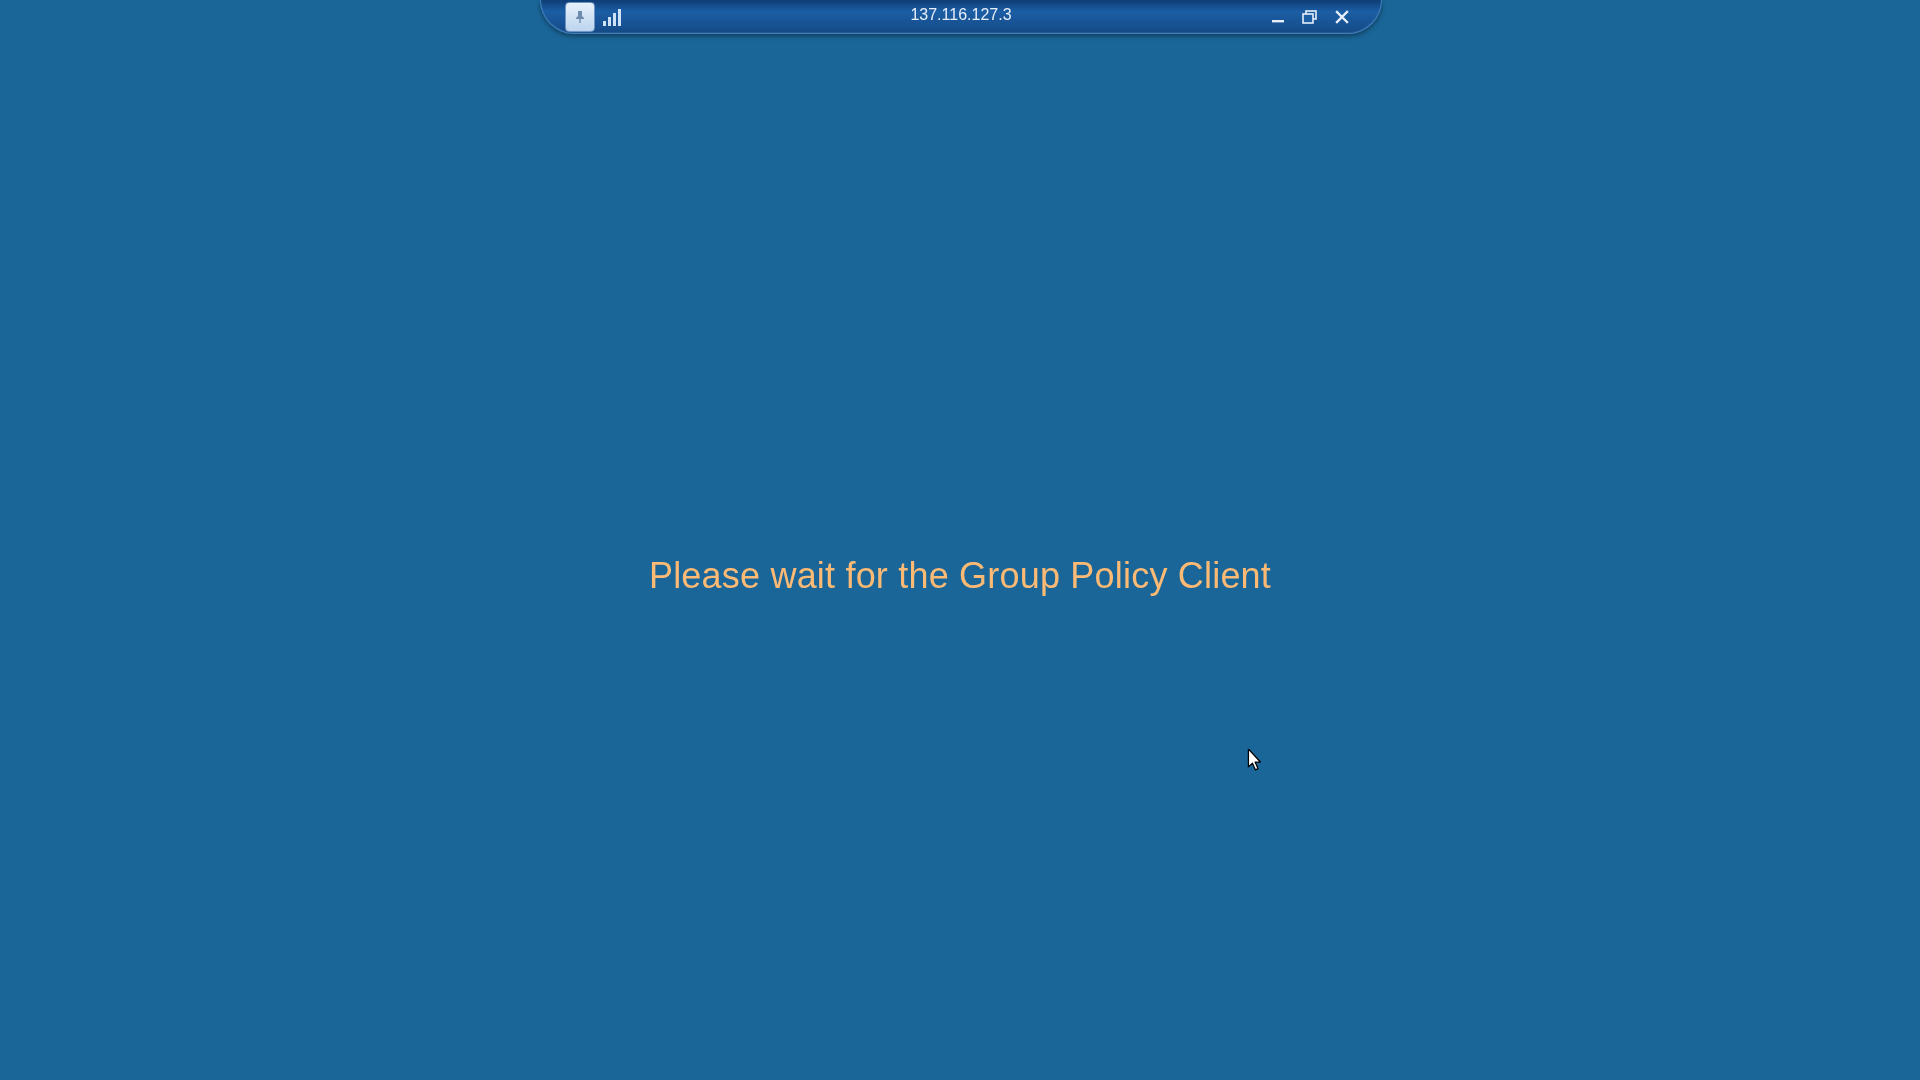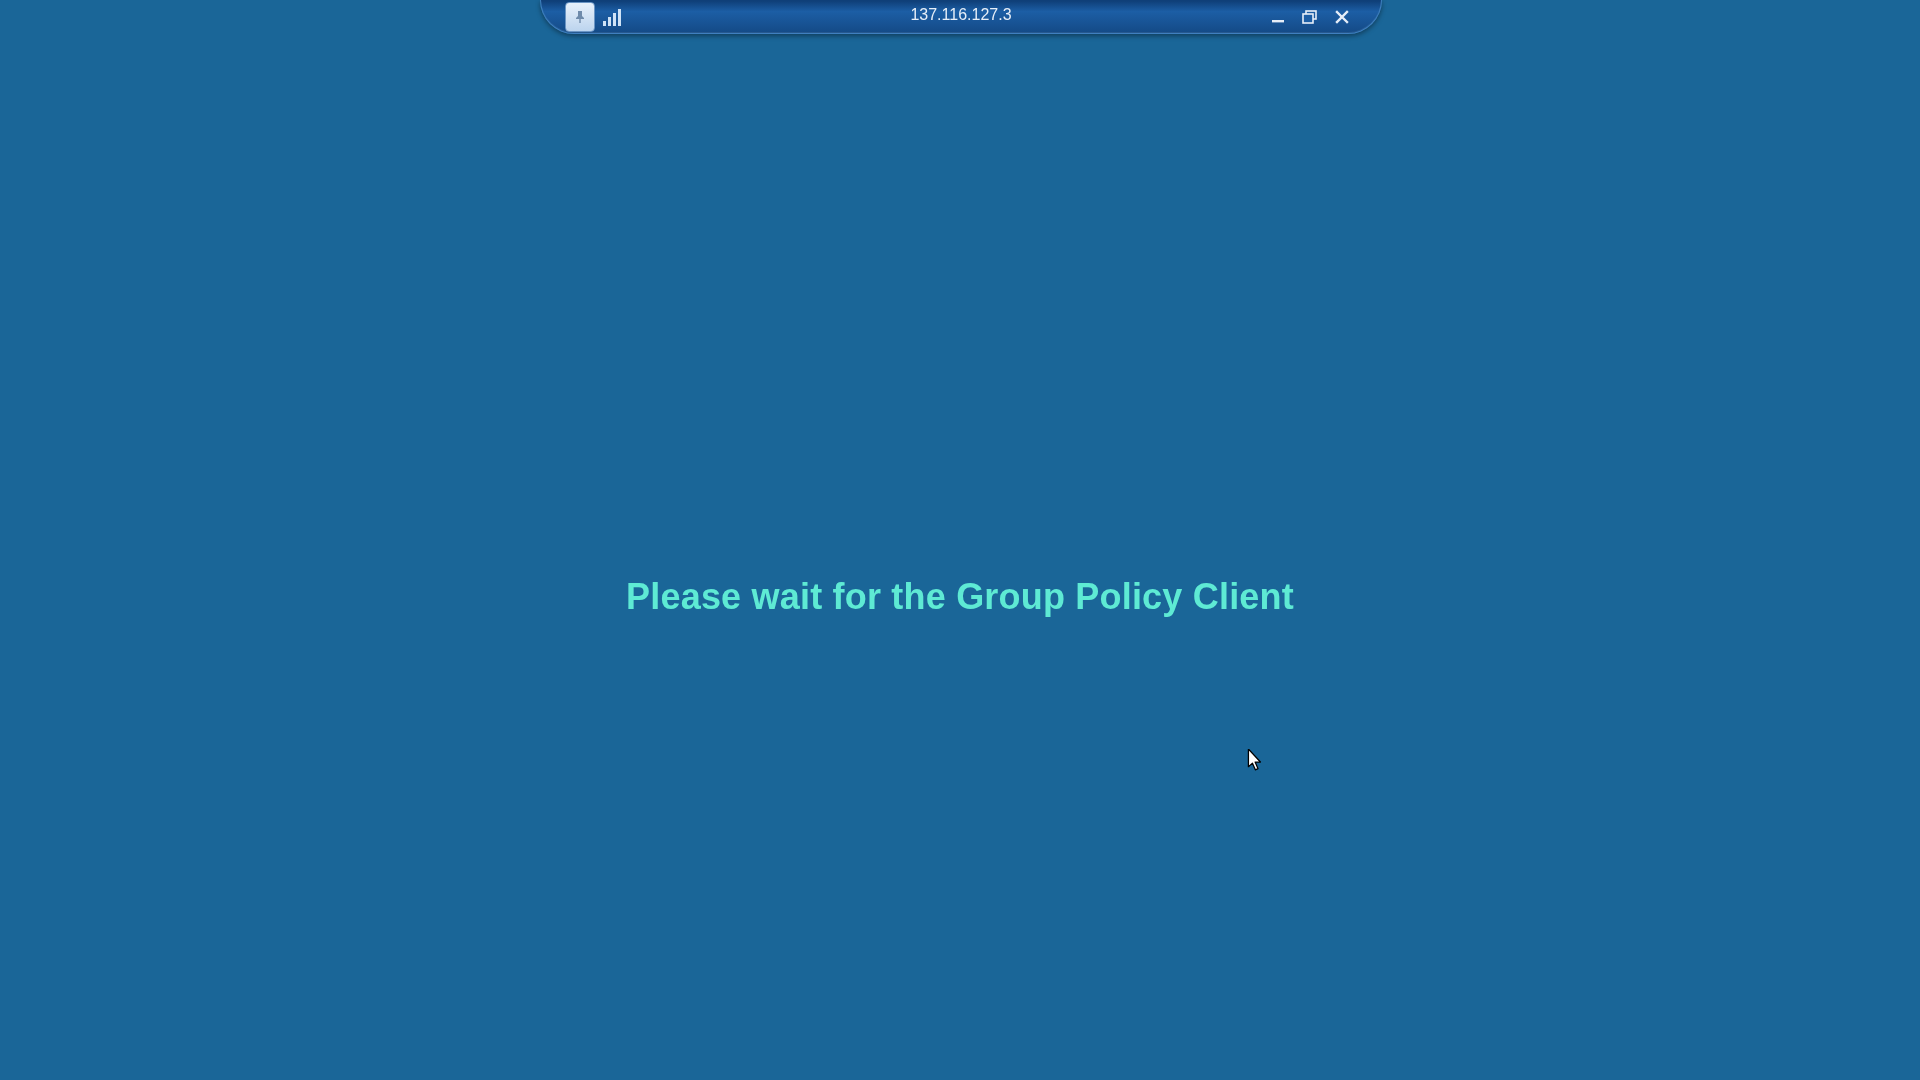--- a/index.html
+++ b/index.html
@@ -102,25 +102,25 @@
   
   .screen {
     position: absolute;
     inset: 0;
     background: #1a6698;
   }
 
   .wait-text {
     position: absolute;
     left: 50%;
-    top: 597px;
+    top: 576px;
     transform: translate(-50%, -50%);
-    color: #5eead4;
+    color: #fdba74;
     font-size: 36px;
-    font-weight: 700;
+    font-weight: 400;
     font-family: "Segoe UI Light", "Segoe UI", Arial, sans-serif;
     white-space: nowrap;
     letter-spacing: 0.2px;
   }
 
   .cursor {
     position: absolute;
     width: 18px;
     height: 24px;
     pointer-events: none;

